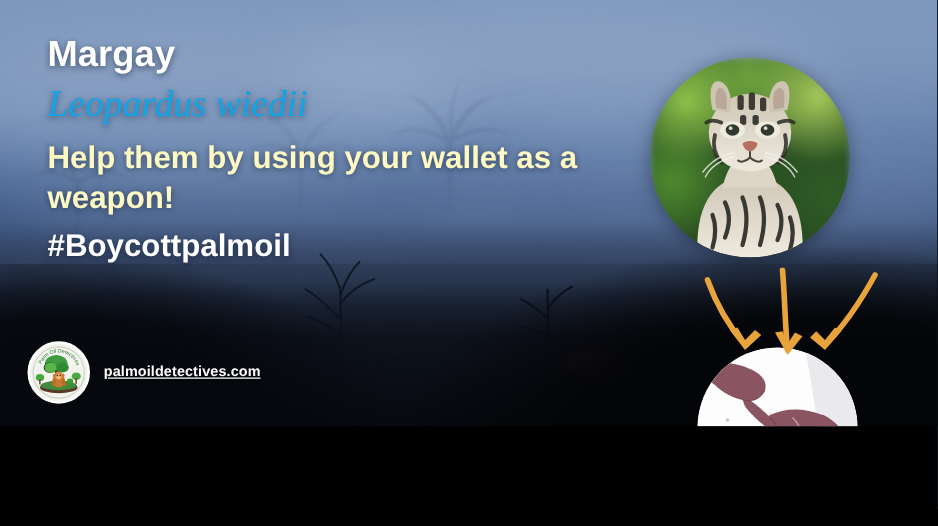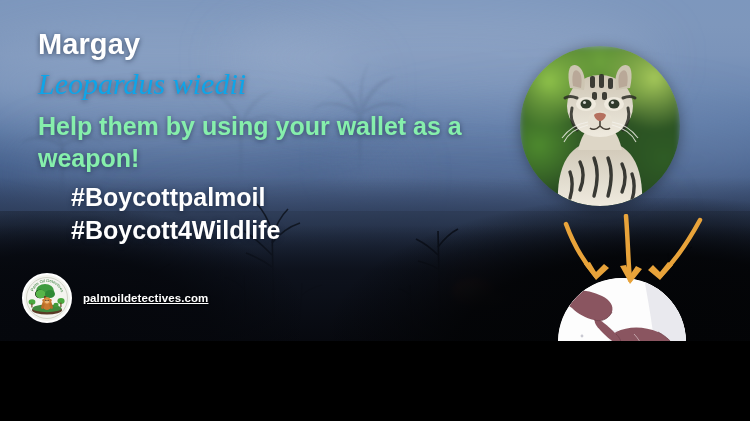--- a/index.html
+++ b/index.html
@@ -88,29 +88,28 @@
     font-size:29px;font-weight:700;color:#fff;letter-spacing:.1px;
     line-height:1.0;margin:0 0 9px 0;
     text-shadow:0 1px 5px rgba(10,20,40,.55);
   }
   .sci-name{
     font-family:"Liberation Serif",serif;font-style:italic;font-weight:400;
     font-size:30px;color:#0ea5e9;line-height:1.05;margin:0 0 10px 0;
     text-shadow:0 1px 5px rgba(10,20,40,.5);
   }
   .tagline{
-    font-size:25px;font-weight:700;color:#86efac;line-height:1.30;
+    font-size:25px;font-weight:700;color:#fef9c3;line-height:1.30;
     margin:0;max-width:450px;
     text-shadow:0 1px 5px rgba(10,20,40,.5);
   }
   .tags{margin-top:6px;}
   .tag{
     font-size:25px;font-weight:700;color:#fff;line-height:1.34;
     text-shadow:0 1px 5px rgba(10,20,40,.5);
-    margin-left:33px;
   }
 
   
   .photo-circle{
     position:absolute;left:520px;top:46px;width:160px;height:160px;border-radius:50%;
     overflow:hidden;z-index:7;
     box-shadow:0 2px 14px rgba(0,0,0,.35);
   }
   .photo-circle .jungle{
     position:absolute;inset:0;
@@ -263,21 +262,20 @@
     <div class="bg-leftdark"></div>
     <div class="bg-darkcorner"></div>
   </div>
 
   <div class="copy">
     <h1 class="common-name">Margay</h1>
     <div class="sci-name">Leopardus wiedii</div>
     <p class="tagline">Help them by using your wallet as a weapon!</p>
     <div class="tags">
       <div class="tag">#Boycottpalmoil</div>
-      <div class="tag">#Boycott4Wildlife</div>
     </div>
   </div>
 
   <div class="photo-circle">
     <div class="jungle"></div>
     <svg width="160" height="160" viewBox="0 0 160 160">
       <defs>
         <linearGradient id="furG" x1="0" y1="0" x2="0" y2="1">
           <stop offset="0%" stop-color="#cfc6b4"></stop>
           <stop offset="45%" stop-color="#dcd6c8"></stop>

